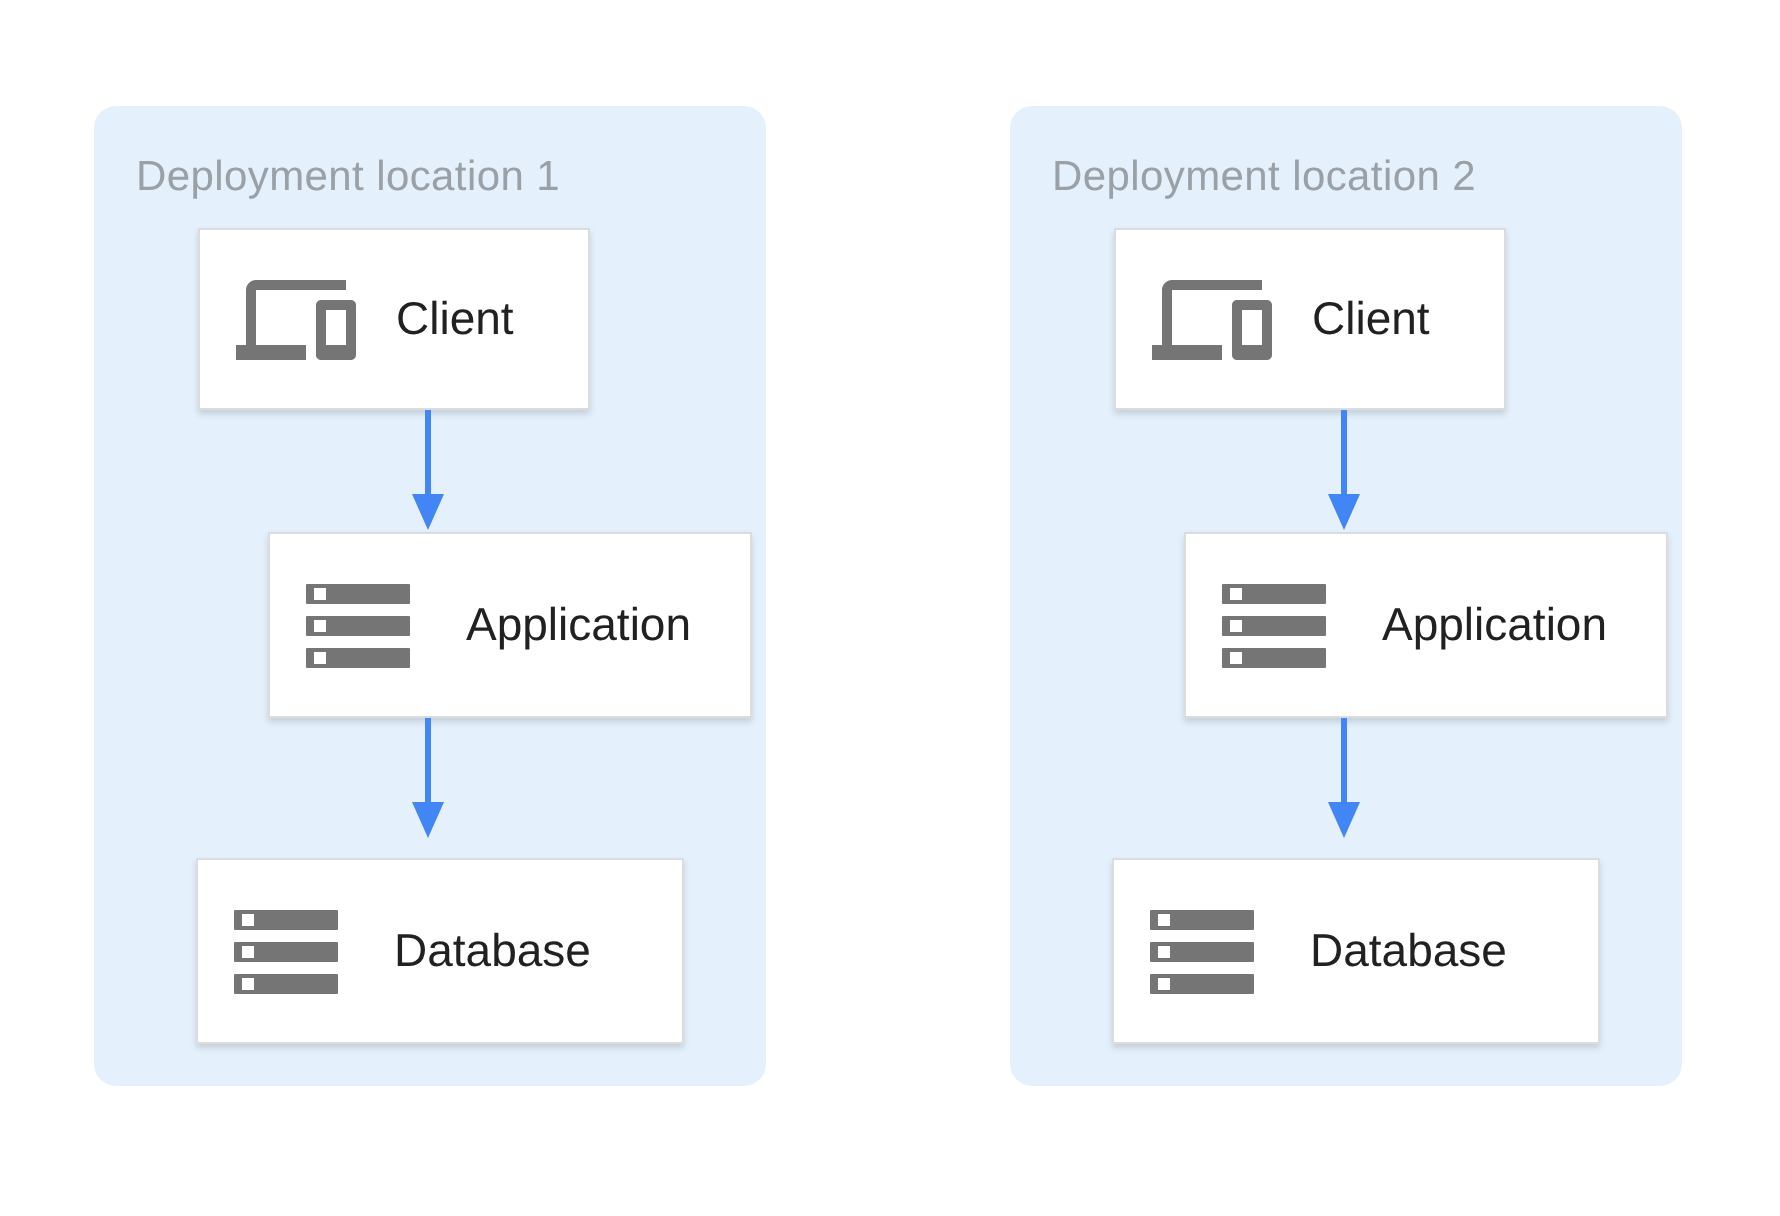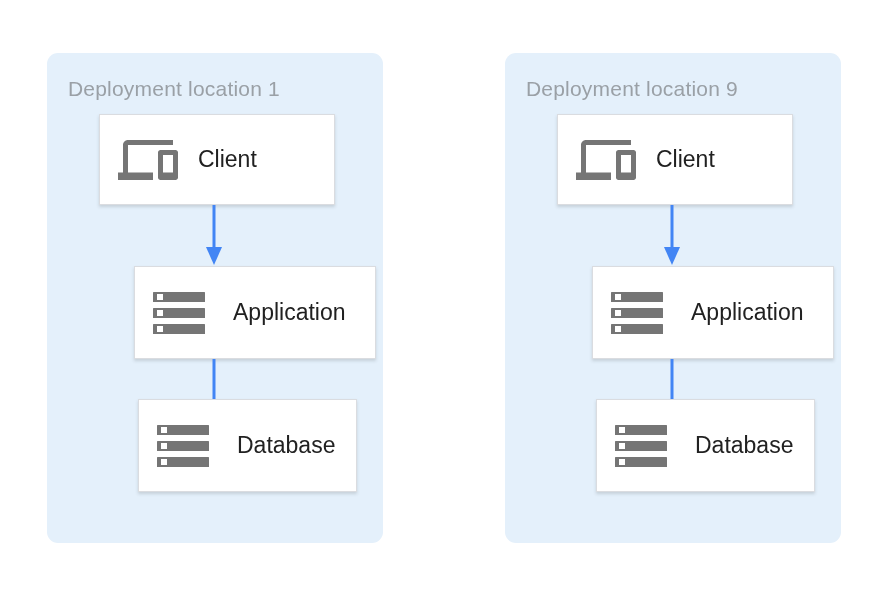--- a/index.html
+++ b/index.html
@@ -43,23 +43,23 @@
 
   .node {
     position: absolute;
     background: #ffffff;
     border: 1px solid var(--box-border);
     box-shadow: 0 2px 3px rgba(60, 64, 67, 0.18);
     display: flex;
     align-items: center;
     padding-left: 18px;
   }
-  .node-client   { left: 52px; top: 61px;  width: 236px; height: 91px; }
+  .node-client   { left: 52px; top: 61px;  width: 196px; height: 91px; }
   .node-app      { left: 45px; top: 213px; width: 242px; height: 93px; margin-left: 42px; }
-  .node-database { left: 51px; top: 346px; width: 219px; height: 93px; margin-left: 40px; }
+  .node-database { left: 51px; top: 376px; width: 244px; height: 93px; }
 
   .node-icon { flex: 0 0 auto; display: flex; align-items: center; }
   .devices-icon  { margin-right: 20px; }
   .storage-icon  { margin-right: 28px; }
 
   .node-label {
     font-size: 23px;
     color: var(--label-dark);
     white-space: nowrap;
   }
@@ -123,21 +123,21 @@
           <rect x="4" y="2" width="6" height="6" fill="#ffffff"></rect>
           <rect x="4" y="18" width="6" height="6" fill="#ffffff"></rect>
           <rect x="4" y="34" width="6" height="6" fill="#ffffff"></rect>
         </svg>
       </span>
       <span class="node-label">Database</span>
     </div>
   </div>
 
   <div class="panel panel-2">
-    <div class="panel-title">Deployment location 9</div>
+    <div class="panel-title">Deployment location 2</div>
 
     <div class="node node-client">
       <span class="node-icon devices-icon">
         <svg width="60" height="60" viewBox="0 0 24 24" aria-hidden="true">
           <path fill="var(--icon-gray)" fill-rule="evenodd" d="M4 6h18V4H4c-1.1 0-2 .9-2 2v11H0v3h14v-3H4V6zm19 2h-6c-.55 0-1 .45-1 1v10c0 .55.45 1 1 1h6c.55 0 1-.45 1-1V9c0-.55-.45-1-1-1zm-1 9h-4v-7h4v7z"></path>
         </svg>
       </span>
       <span class="node-label">Client</span>
     </div>
 

